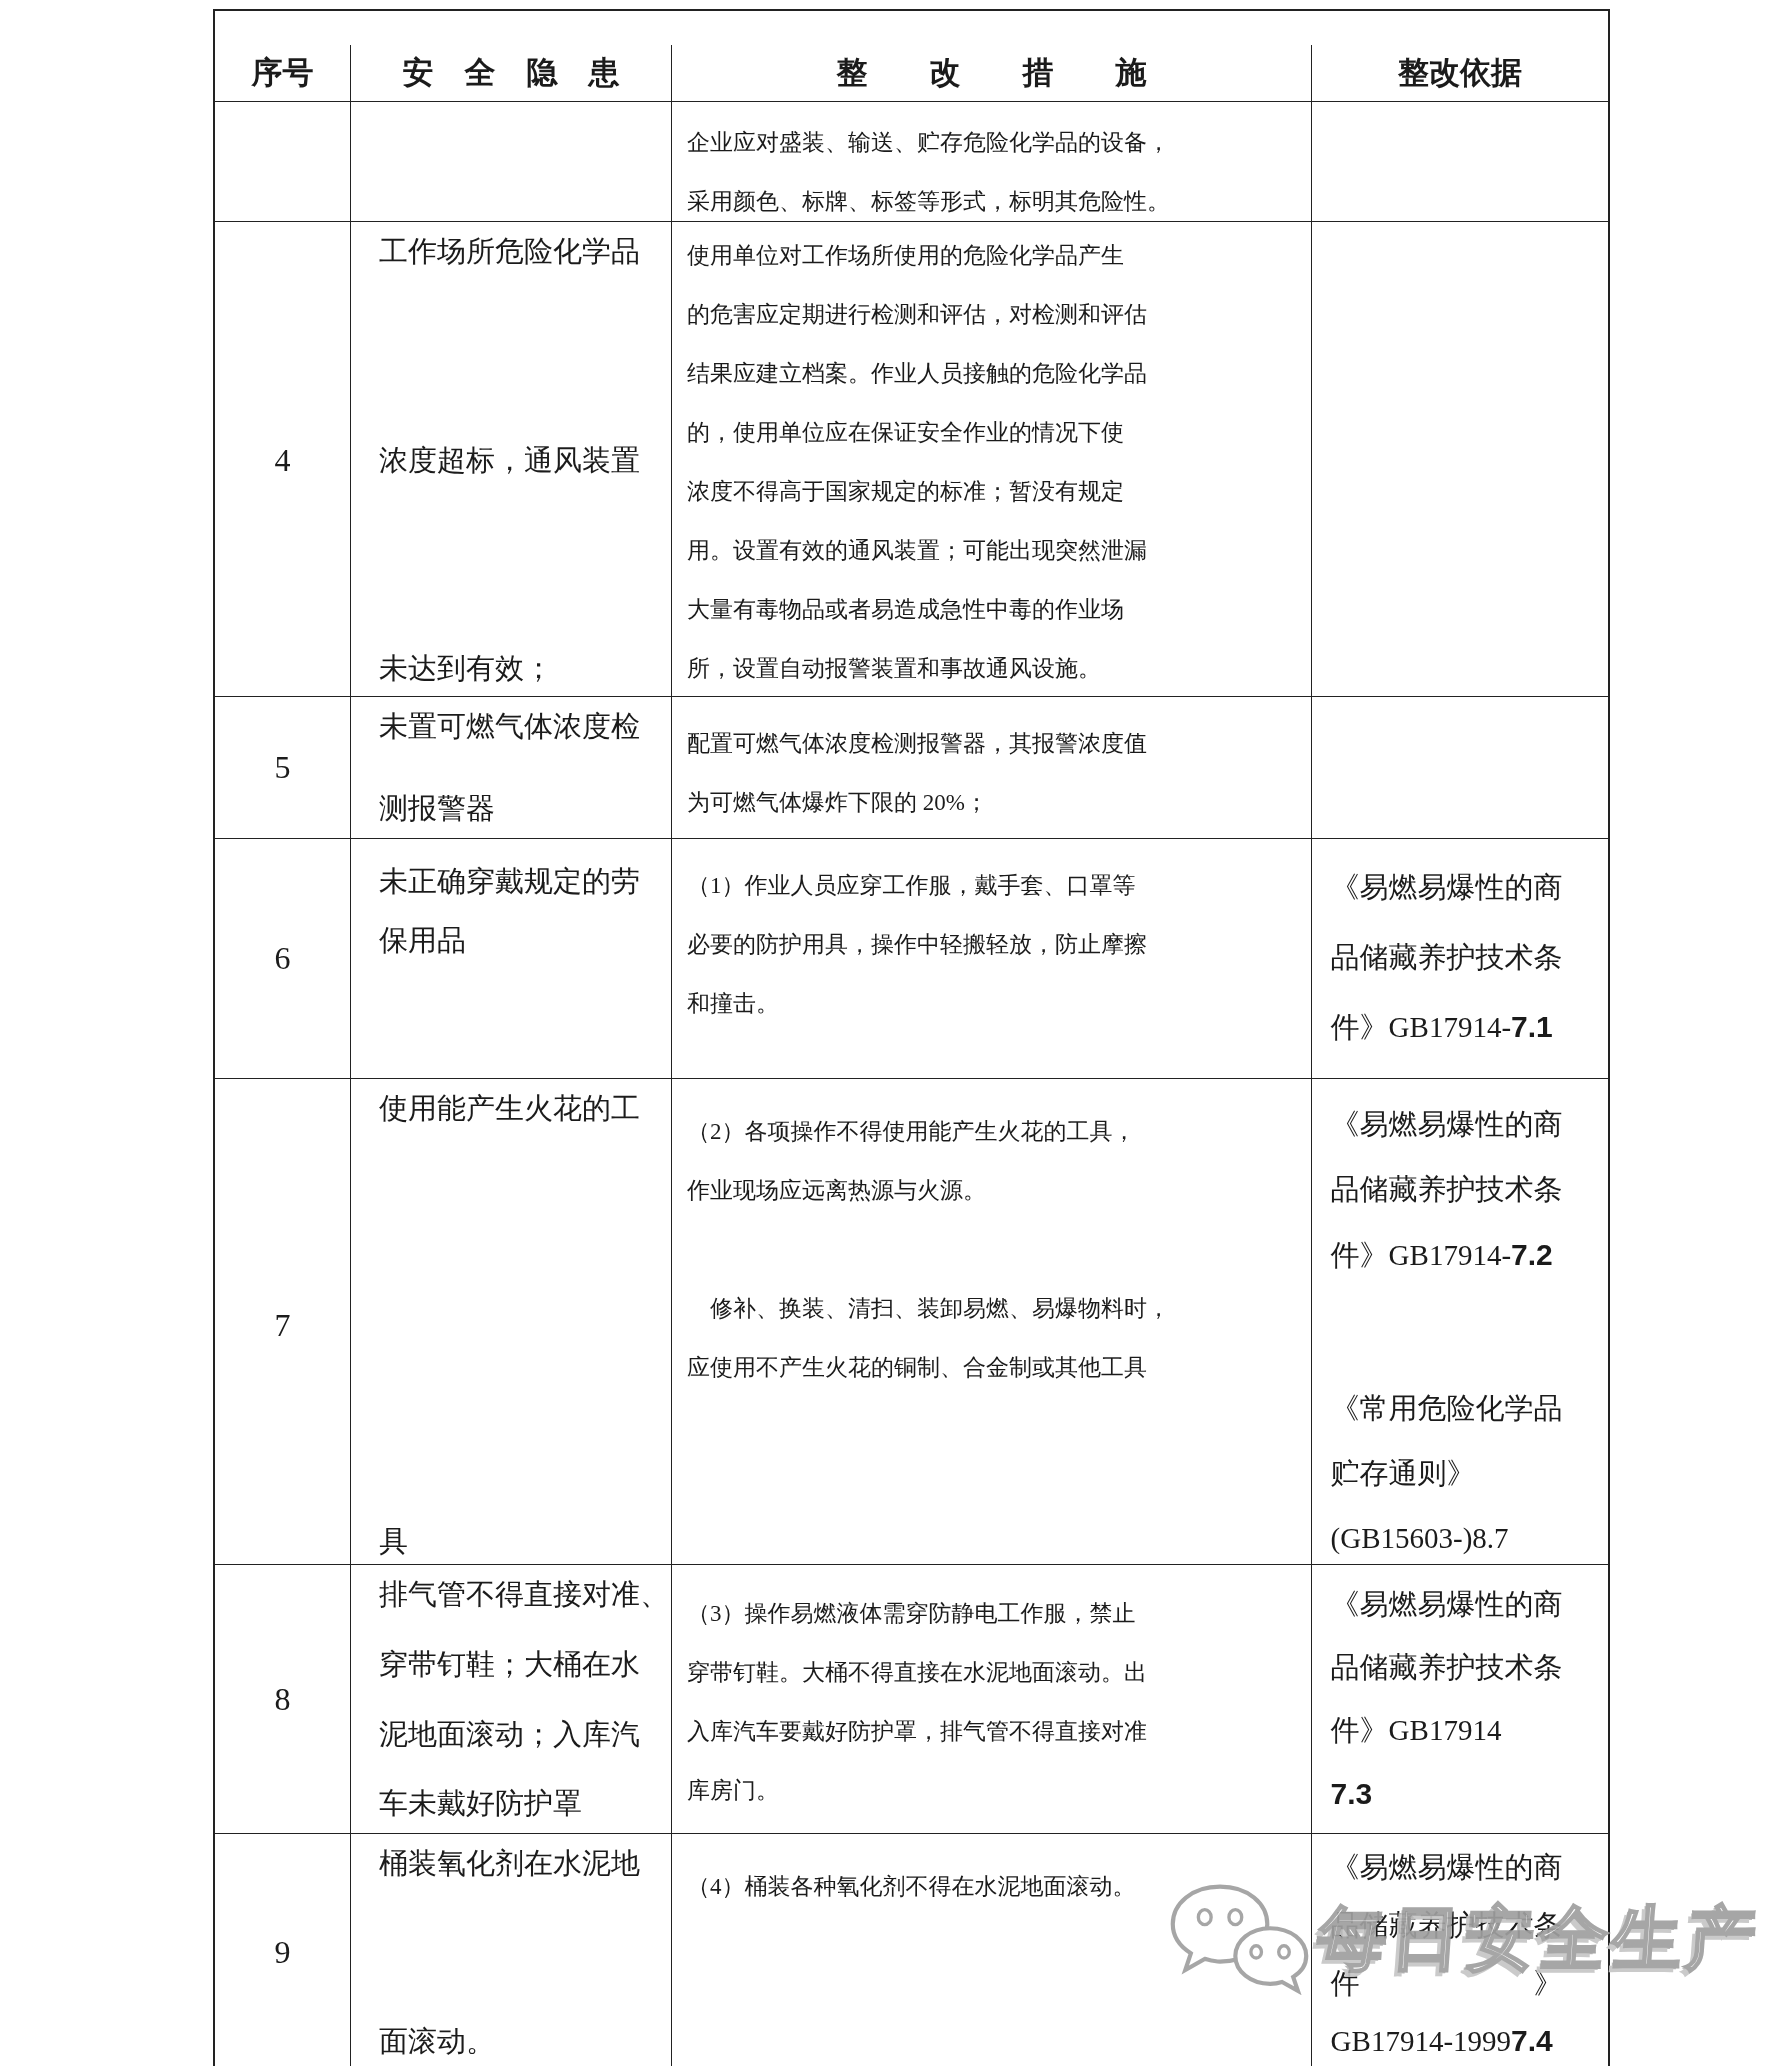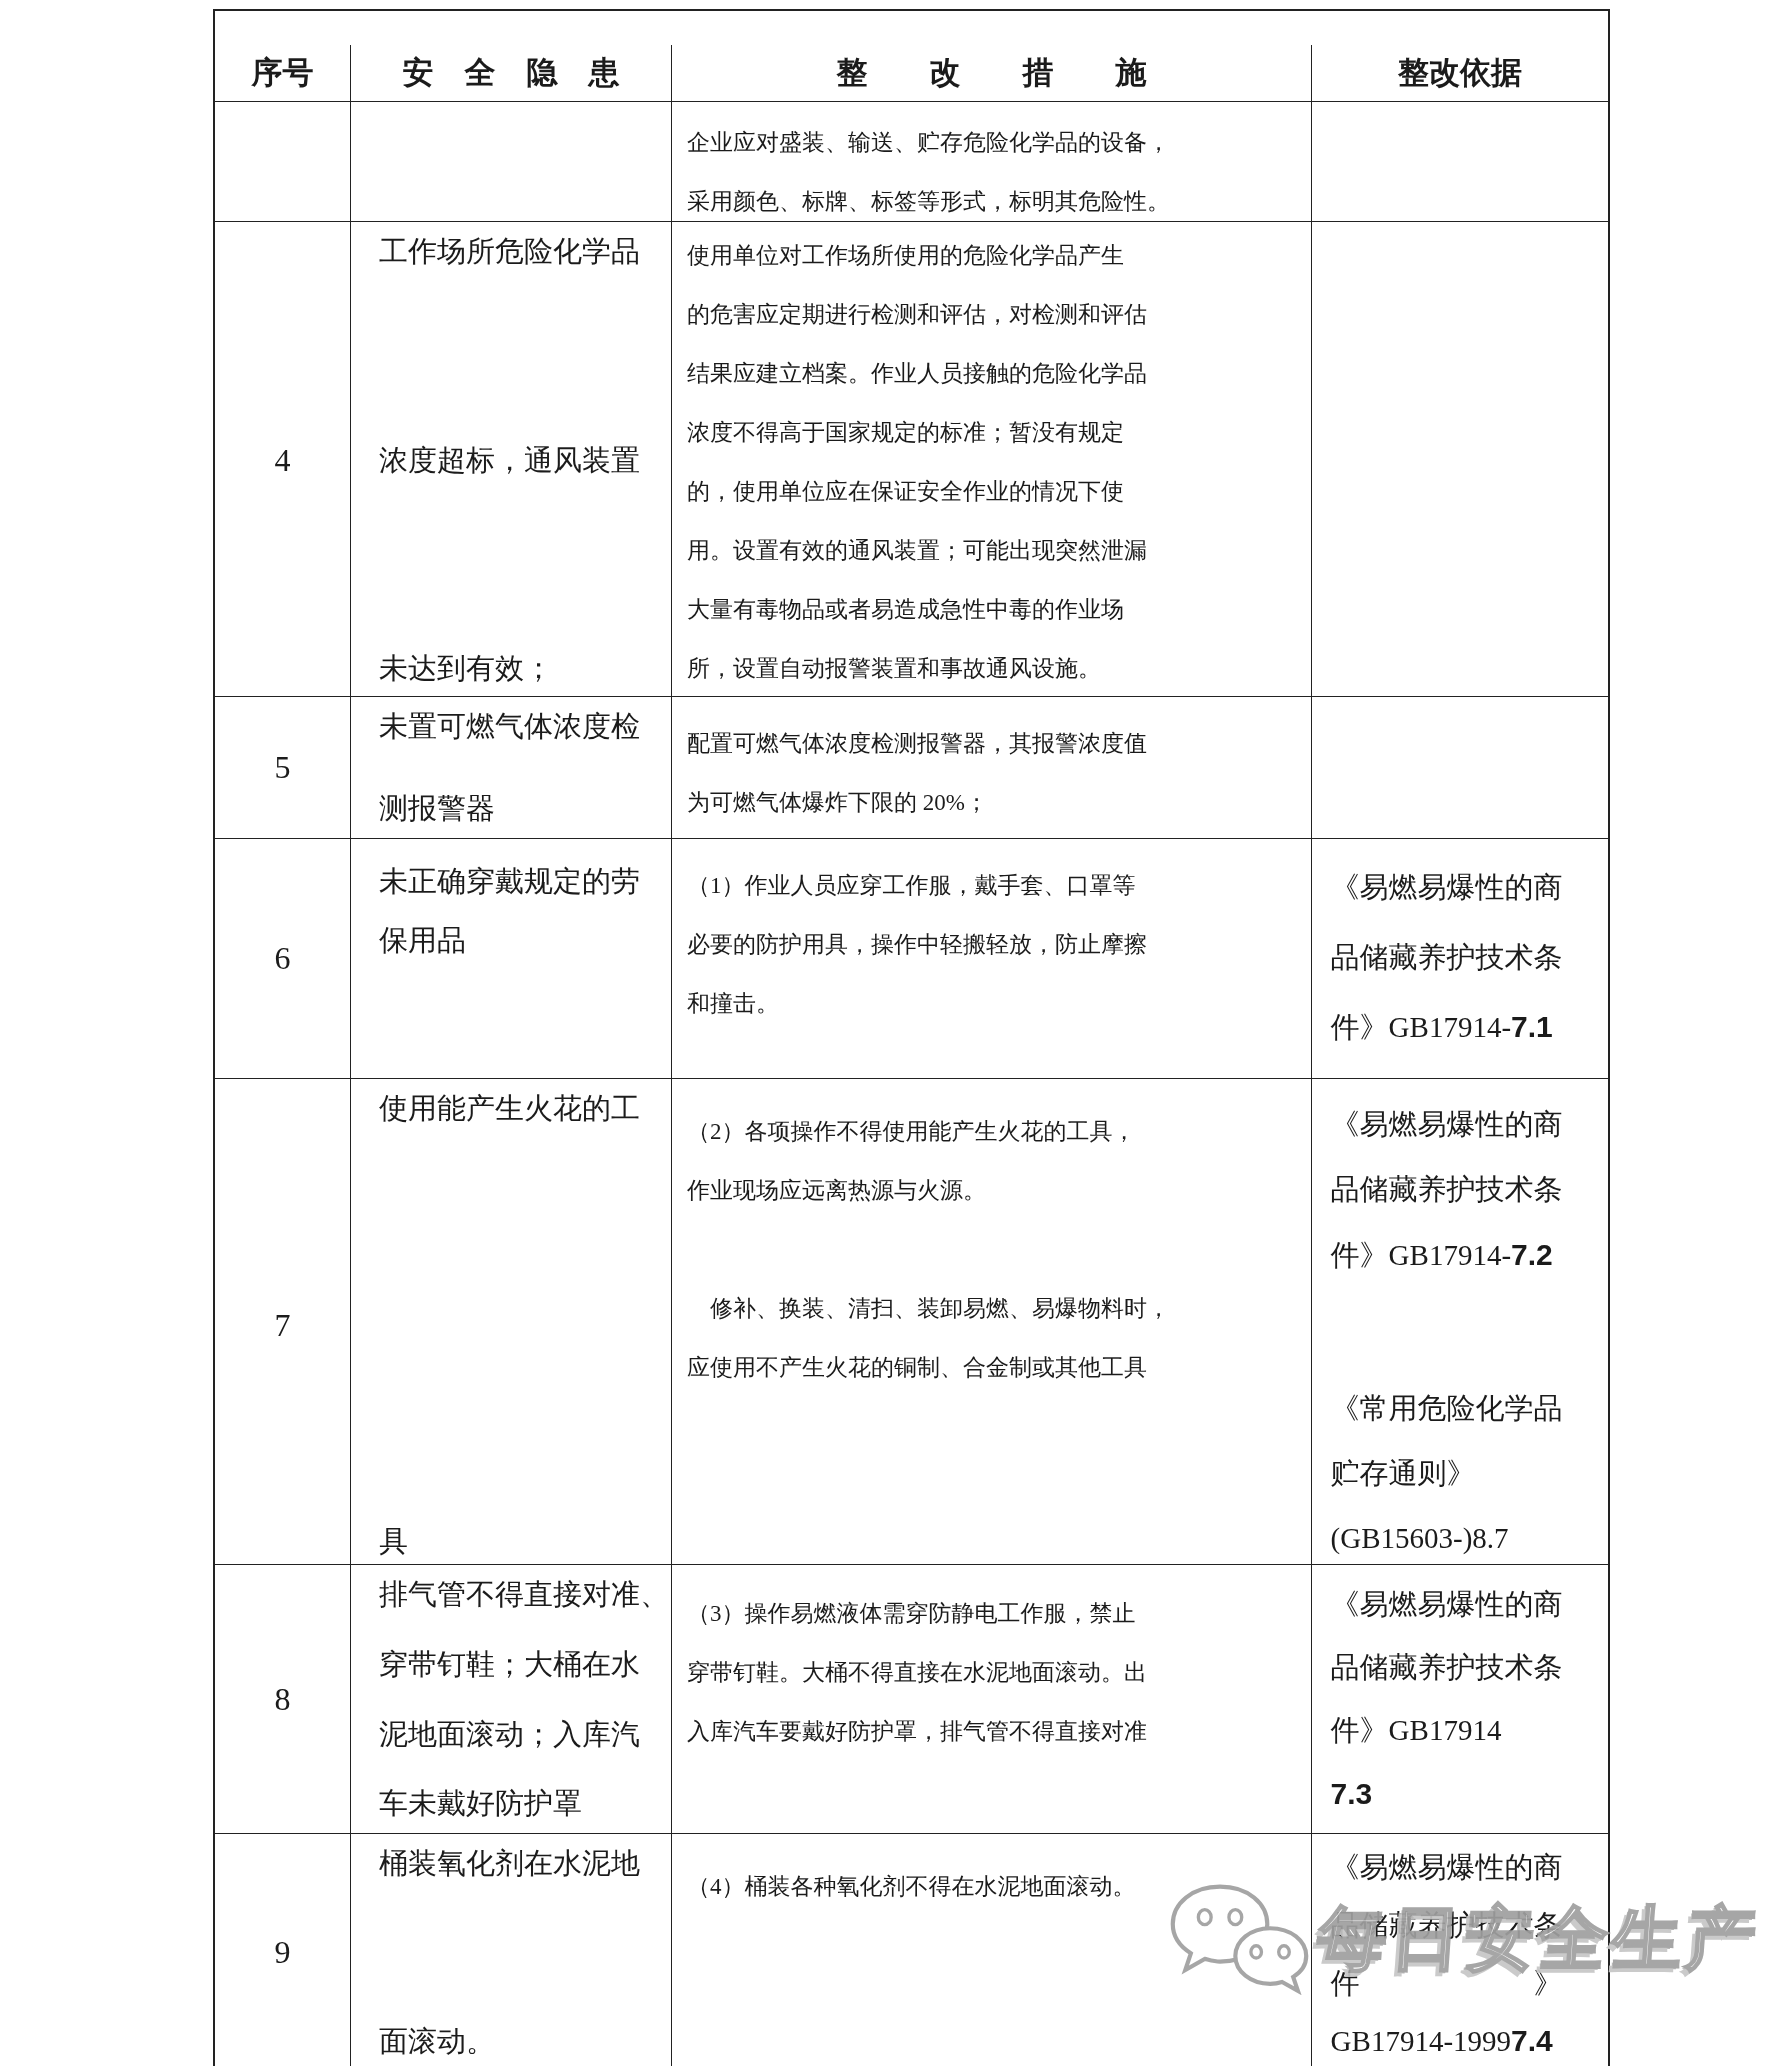--- a/index.html
+++ b/index.html
@@ -131,22 +131,22 @@
         </div>
         <div class="cell c-hazard">
           <div class="line">工作场所危险化学品</div>
           <div class="line">浓度超标，通风装置</div>
           <div class="line">未达到有效；</div>
         </div>
         <div class="cell c-measures">
           <div class="line">使用单位对工作场所使用的危险化学品产生</div>
           <div class="line">的危害应定期进行检测和评估，对检测和评估</div>
           <div class="line">结果应建立档案。作业人员接触的危险化学品</div>
+          <div class="line">的，使用单位应在保证安全作业的情况下使</div>
           <div class="line">浓度不得高于国家规定的标准；暂没有规定</div>
-          <div class="line">的，使用单位应在保证安全作业的情况下使</div>
           <div class="line">用。设置有效的通风装置；可能出现突然泄漏</div>
           <div class="line">大量有毒物品或者易造成急性中毒的作业场</div>
           <div class="line">所，设置自动报警装置和事故通风设施。</div>
         </div>
         <div class="cell c-basis"></div>
       </div>
       <div class="trow row-5">
         <div class="cell c-num">
           <span>5</span>
         </div>
@@ -211,20 +211,21 @@
         <div class="cell c-hazard">
           <div class="line">排气管不得直接对准、</div>
           <div class="line">穿带钉鞋；大桶在水</div>
           <div class="line">泥地面滚动；入库汽</div>
           <div class="line">车未戴好防护罩</div>
         </div>
         <div class="cell c-measures">
           <div class="line">（3）操作易燃液体需穿防静电工作服，禁止</div>
           <div class="line">穿带钉鞋。大桶不得直接在水泥地面滚动。出</div>
           <div class="line">入库汽车要戴好防护罩，排气管不得直接对准</div>
+          <div class="line">库房门。</div>
         </div>
         <div class="cell c-basis">
           <div class="line">《易燃易爆性的商</div>
           <div class="line">品储藏养护技术条</div>
           <div class="line">件》GB17914</div>
           <div class="line"><span class="seg-b">7.3</span></div>
         </div>
       </div>
       <div class="trow row-9">
         <div class="cell c-num">

